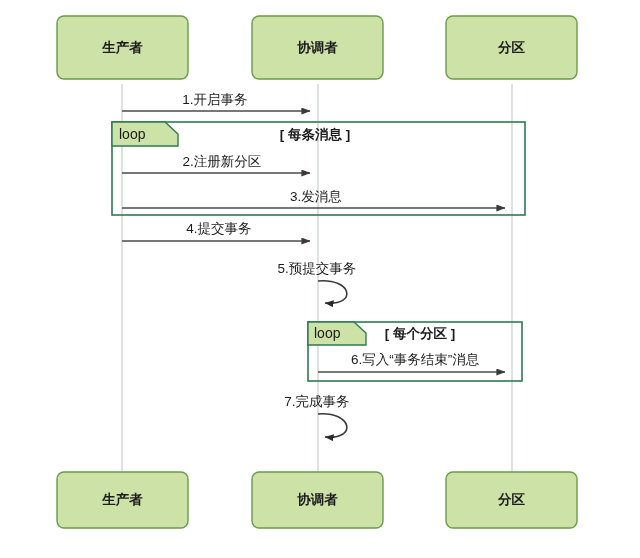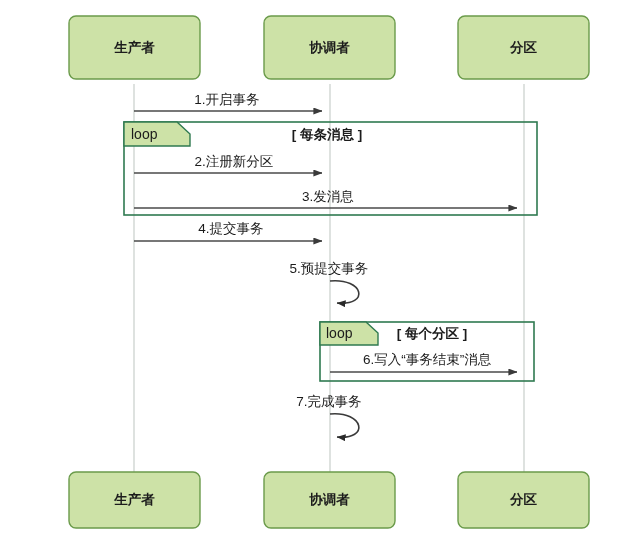--- a/index.html
+++ b/index.html
@@ -9,21 +9,21 @@
   }
   body {
     width: 640px;
     height: 558px;
     position: relative;
     font-family: "Liberation Sans", "DejaVu Sans", sans-serif;
     overflow: hidden;
   }
   #diagram-root {
     position: absolute;
-    left: 12px;
+    left: 0;
     top: 0;
     width: 620px;
     height: 558px;
   }
   svg.diagram {
     display: block;
     width: 640px;
     height: 558px;
   }
   .actor-box {

